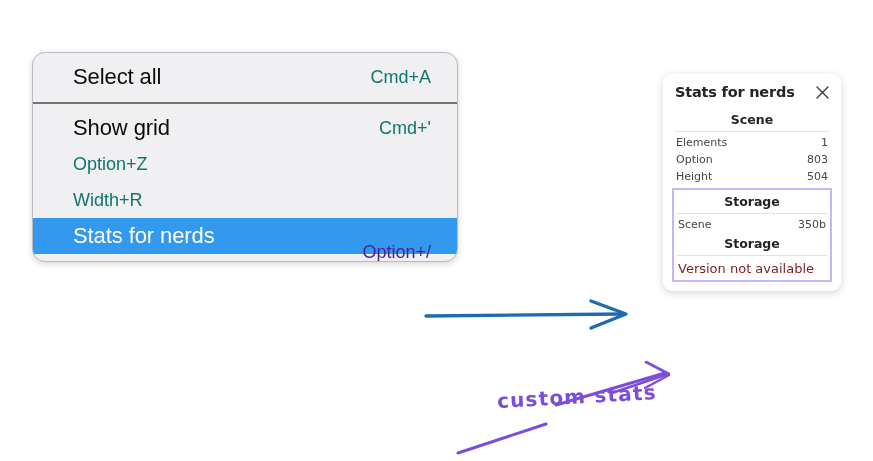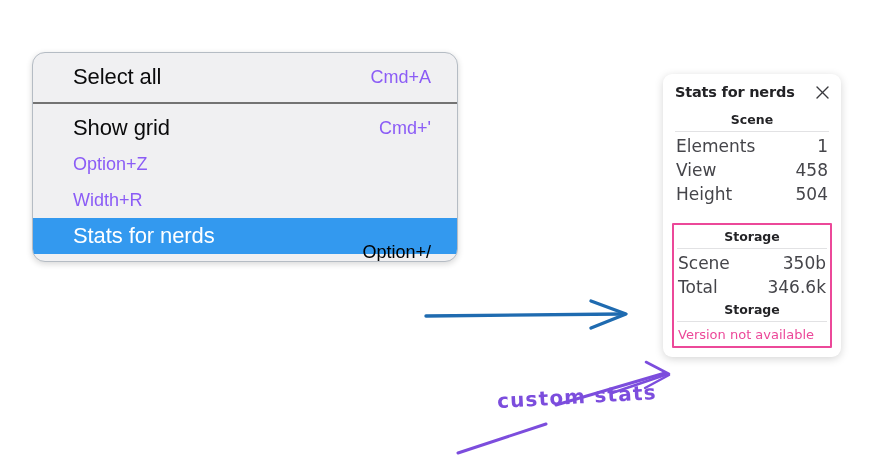--- a/index.html
+++ b/index.html
@@ -44,28 +44,28 @@
     box-sizing: border-box;
   }
   .menu-item .label {
     font-size: 22px;
     color: #0b0b0c;
     letter-spacing: -0.1px;
     white-space: nowrap;
   }
   .menu-item .shortcut {
     font-size: 18px;
-    color: #8b5cf6;
+    color: #0f766e;
     white-space: nowrap;
   }
   .menu-item.selected {
     background: #3399ef;
   }
   .menu-item.selected .label { color: #ffffff; }
-  .menu-item.selected .shortcut { color: #000000; margin-top: 32px; }
+  .menu-item.selected .shortcut { color: #4c1d95; margin-top: 32px; }
 
   
   #stats-panel {
     position: absolute;
     left: 663px;
     top: 74px;
     width: 178px;
     background: #ffffff;
     border-radius: 9px;
     box-shadow: 0 2px 9px rgba(0,0,0,0.17);
@@ -103,37 +103,37 @@
   }
   .hr {
     height: 1px;
     background: #e2e2e4;
     margin: 0 2px 2px 2px;
   }
   .stat-row {
     display: flex;
     justify-content: space-between;
     align-items: baseline;
-    font-size: 17px;
+    font-size: 11px;
     color: #45454a;
     padding: 2px 3px 2px 3px;
   }
   .stat-row .val { color: #45454a; }
   .stat-note {
     font-size: 13px;
-    color: #ec4899;
+    color: #7f1d1d;
     padding: 3px 3px 2px 3px;
     white-space: nowrap;
   }
 
   
   #custom-stats-box {
-    border: 2px solid #ec4899;
+    border: 2px solid #c4b5fd;
     border-radius: 1px;
-    margin: 17px -1px 0 -1px;
+    margin: 3px -1px 0 -1px;
     padding: 1px 1px 2px 1px;
   }
 
   
   .anno-svg {
     position: absolute;
     left: 0;
     top: 0;
     width: 873px;
     height: 461px;
@@ -197,42 +197,38 @@
   </div>
 
   <div>
     <div class="section-head">Scene</div>
     <div class="hr"></div>
     <div class="stat-row">
       <span>Elements</span>
       <span class="val">1</span>
     </div>
     <div class="stat-row">
-      <span>View</span>
-      <span class="val">458</span>
+      <span>Option</span>
+      <span class="val">803</span>
     </div>
     <div class="stat-row">
       <span>Height</span>
       <span class="val">504</span>
     </div>
   </div>
 
   <div id="custom-stats-box">
 
     <div>
       <div class="section-head">Storage</div>
       <div class="hr"></div>
       <div class="stat-row">
         <span>Scene</span>
         <span class="val">350b</span>
       </div>
-      <div class="stat-row">
-        <span>Total</span>
-        <span class="val">346.6k</span>
-      </div>
     </div>
 
     <div>
       <div class="section-head">Storage</div>
       <div class="hr"></div>
       <div class="stat-note">Version not available</div>
     </div>
 
   </div>
 </div>

